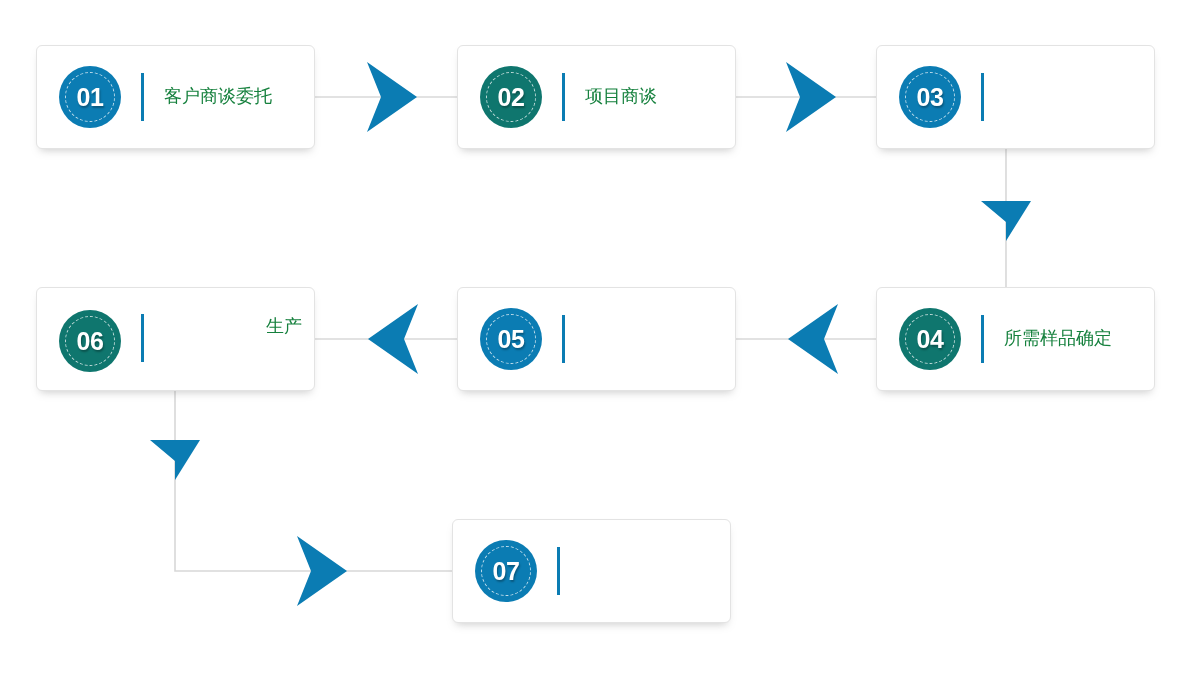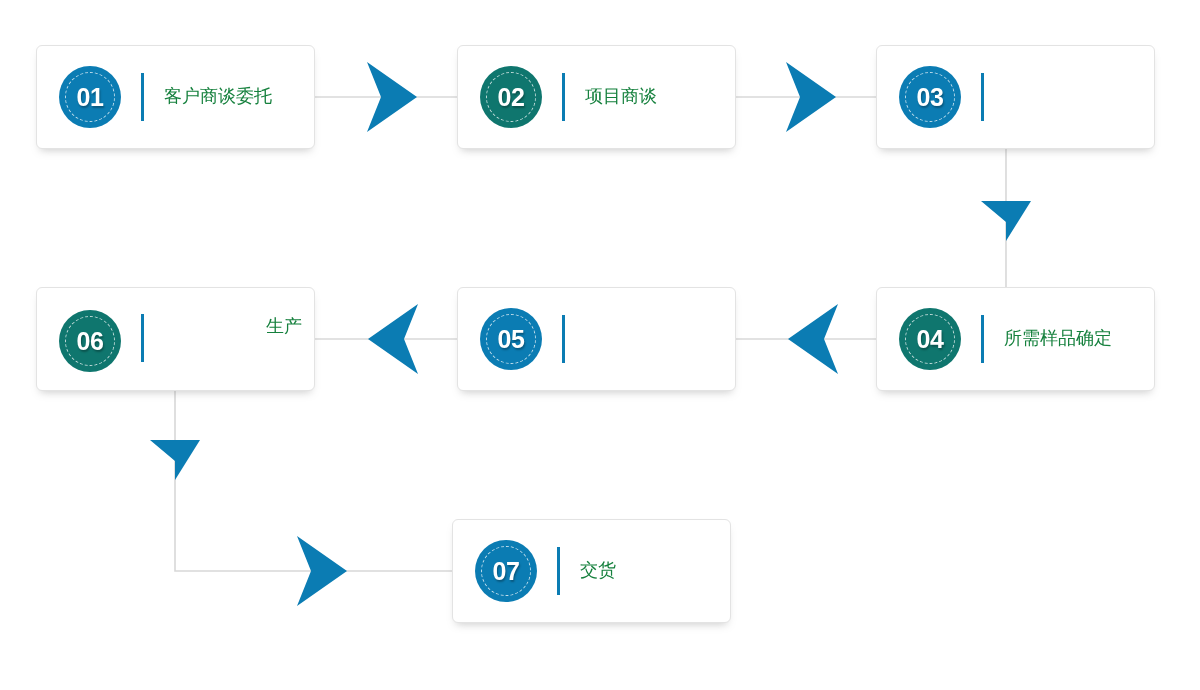--- a/index.html
+++ b/index.html
@@ -193,16 +193,15 @@
     <div class="card-label">生产</div>
   </div>
 
   <div class="step-card" style="left:452px; top:519px; width:279px; height:104px;">
     <div class="badge-wrap">
       <div class="badge dark">
         <span class="badge-num">07</span>
       </div>
     </div>
     <div class="divider-bar"></div>
-    <div class="card-label">交货</div>
   </div>
 
 </div>
 
 </body></html>

